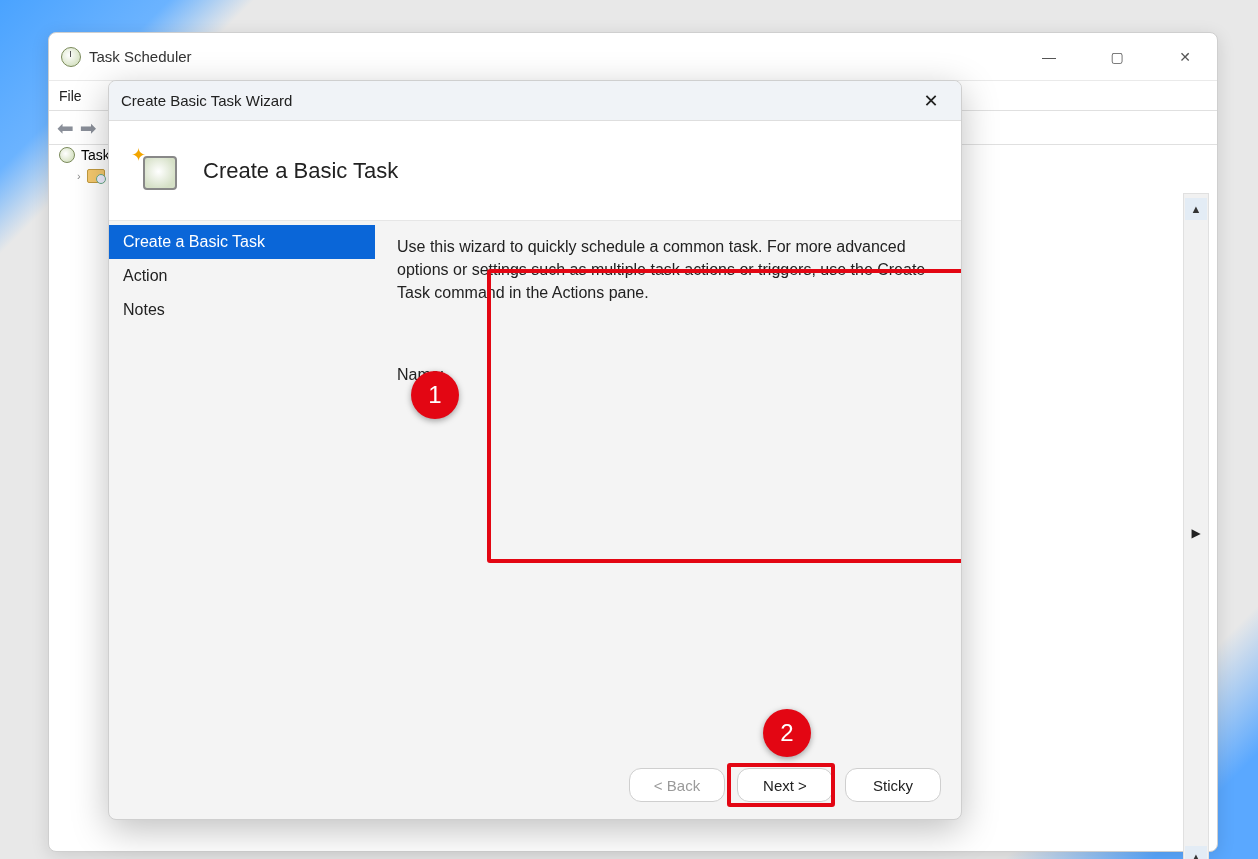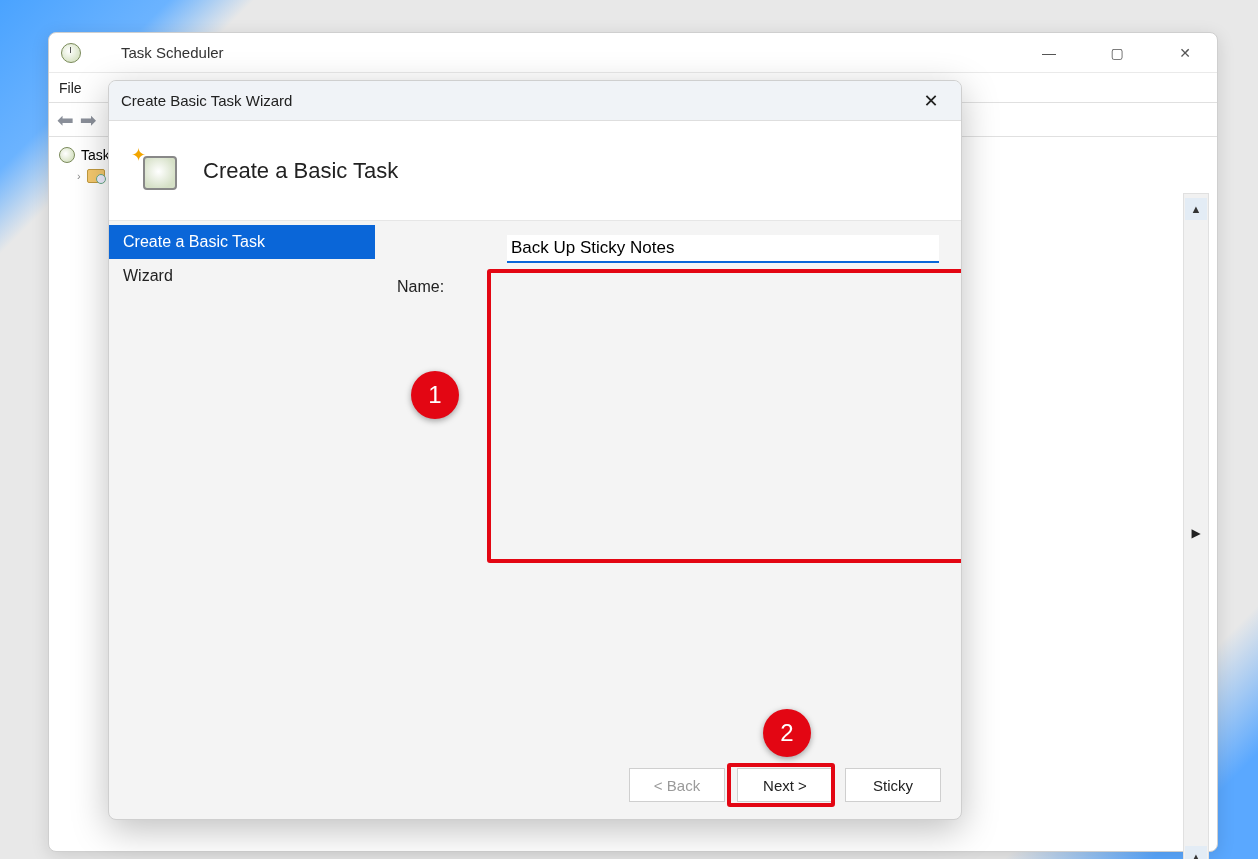--- a/index.html
+++ b/index.html
@@ -18,26 +18,25 @@
       top: 32px;
       left: 48px;
       width: 1170px;
       height: 820px;
       background: #ffffff;
       border: 1px solid #cfcfcf;
       border-radius: 8px;
       box-shadow: 0 4px 18px rgba(0,0,0,0.12);
     }
     .main-titlebar {
-      height: 40px;
+      height: 48px;
       display: flex;
       align-items: center;
       padding: 0 12px;
       border-bottom: 1px solid #eaeaea;
-      gap: 32px;
     }
     .main-titlebar .app-icon {
       width: 20px; height: 20px;
       margin-right: 8px;
       border-radius: 50%;
       background: radial-gradient(circle at 40% 40%, #fff, #d9e4c7 70%);
       border:1px solid #7a8a5a;
       position: relative;
     }
     .main-titlebar .app-icon::after{
@@ -95,21 +94,21 @@
     .step.active{ background:#0a66d8; color:#fff;}
 
     .wizard-content{ flex:1; padding: 14px 22px; font-size:16px; color:#222; position:relative;}
     .intro-text{ line-height:1.45; margin-bottom:18px;}
     .form-row{ display:flex; align-items:flex-start; margin-bottom:22px;}
     .form-label{ width:110px; padding-top:4px;margin-top:39px;}
     .name-input{ flex:1; font-size:17px; font-family:inherit; border:none; border-bottom:2px solid #0a66d8; background:#fff; padding:3px 4px; outline:none; color:#000;}
     .desc-input{ flex:1; height:240px; font-size:16px; font-family:inherit; border:1px solid rgba(0,0,0,0.04); background:#fff; resize:none; outline:none; padding:4px;}
 
     .wizard-footer{ height:68px; display:flex; align-items:center; justify-content:flex-end; gap:12px; padding: 0 20px;}
-    .wbtn{ min-width:96px; height:34px; background:#fff; border:1px solid #cfcfcf; border-radius:0; font-size:15px; color:#222; display:flex; align-items:center; justify-content:center;}
+    .wbtn{ min-width:96px; height:34px; background:#fff; border:1px solid #cfcfcf; border-radius:12px; font-size:15px; color:#222; display:flex; align-items:center; justify-content:center;}
     .wbtn.disabled{ color:#9a9a9a;}
     
     
     .callout{ position:absolute; width:48px; height:48px; border-radius:50%; background:#e30613; color:#fff; font-size:24px; font-weight:500; display:flex; align-items:center; justify-content:center; box-shadow:0 2px 6px rgba(0,0,0,0.35); z-index:5;}
     .red-box{ position:absolute; border:4px solid #e30613; border-radius:3px; pointer-events:none; z-index:4;}
   </style>
 </head>
 <body>
 
 <div class="main-window">
@@ -158,28 +157,29 @@
     <div class="wiz-icon">
       <span class="star">✦</span>
       <div class="clock"></div>
     </div>
     <h1>Create a Basic Task</h1>
   </div>
 
   <div class="wizard-body">
     <div class="wizard-sidebar">
       <div class="step active">Create a Basic Task</div>
-      <div class="step">Wizard</div>
+      <div class="step">Action</div>
+      <div class="step">Notes</div>
     </div>
 
     <div class="wizard-content">
+      <div class="intro-text">Use this wizard to quickly schedule a common task.  For more advanced options or settings such as multiple task actions or triggers, use the Create Task command in the Actions pane.</div>
 
       <div class="form-row">
         <div class="form-label">Name:</div>
-        <input class="name-input" type="text" value="Back Up Sticky Notes" style="">
       </div>
 
 
       <div class="red-box" style="top:48px; left:112px; width:652px; height:294px;"></div>
       <div class="callout" style="top:150px; left:36px;">1</div>
     </div>
   </div>
 
   <div class="wizard-footer" style="position:relative;">
     <div class="wbtn disabled">&lt; Back</div>

